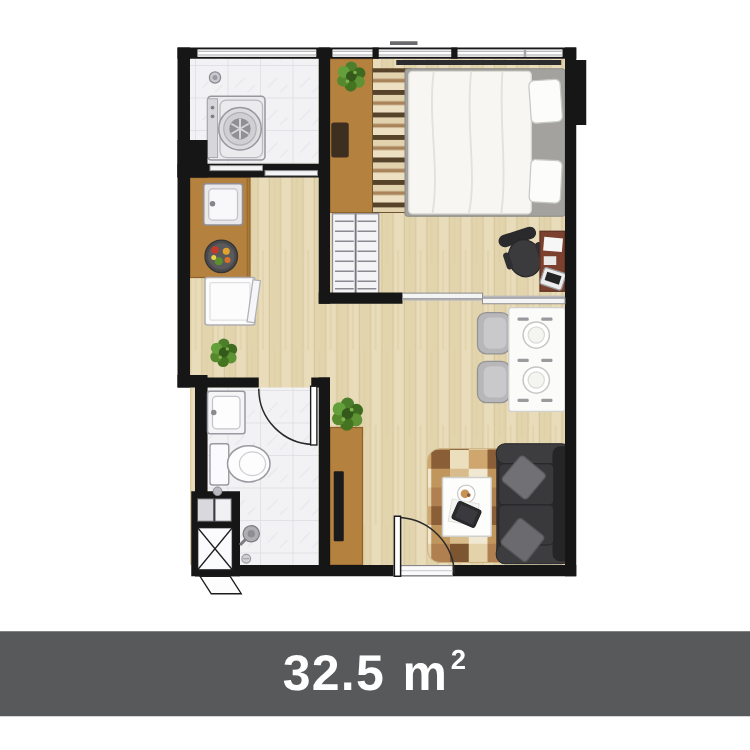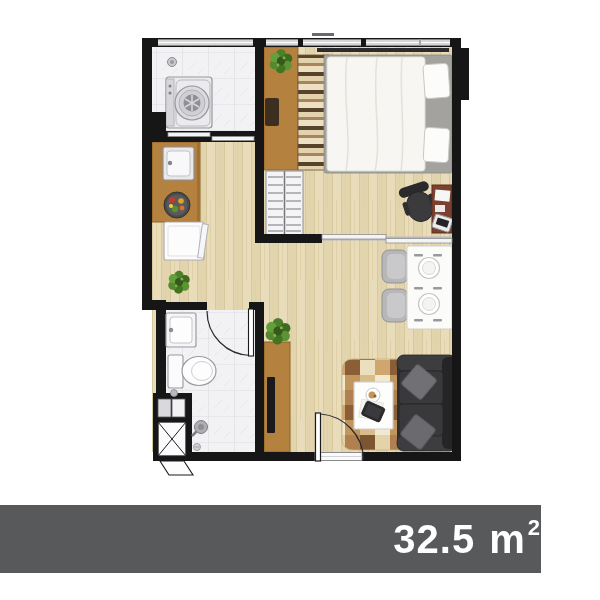--- a/index.html
+++ b/index.html
@@ -1,20 +1,20 @@
 <!DOCTYPE html>
 <html style="--wall: #161616; --wood-floor: #e8dcba; --wood-grain: #d8c89e; --tile-floor: #f2f2f4; --tile-line: #dcdce2; --counter-wood: #b5813f; --counter-edge: #8e6228; --sofa-dark: #2e2e30; --plant-green: #4c7d2a; --rug-tan: #cfa76e; --bed-linen: #f7f6f2; --banner-bg: #58595b; --banner-text: #ffffff;"><head>
 <meta charset="utf-8">
 <style>
   html,body{margin:0;padding:0;background:#fff;}
   .screen{position:relative;width:600px;height:600px;background:#ffffff;overflow:hidden;
           font-family:"Liberation Sans", sans-serif;}
   .plan-svg{position:absolute;left:0;top:0;}
-  .banner{position:absolute;left:0;top:505px;width:541px;height:68px;
-          background:var(--banner-bg,#58595b);display:flex;align-items:center;justify-content:flex-end;}
+  .banner{position:absolute;left:0;top:505px;width:600px;height:68px;
+          background:var(--banner-bg,#58595b);display:flex;align-items:center;justify-content:center;}
   .banner .area{color:var(--banner-text,#ffffff);font-size:40px;font-weight:bold;letter-spacing:1px;
           display:flex;align-items:flex-start;line-height:68px;}
   .banner .unit{margin-left:14px;}
   .banner .exp{font-size:22px;line-height:1;position:relative;top:12px;margin-left:2px;font-weight:bold;}
 </style>
 </head>
 <body>
 
 <div class="screen">
 

